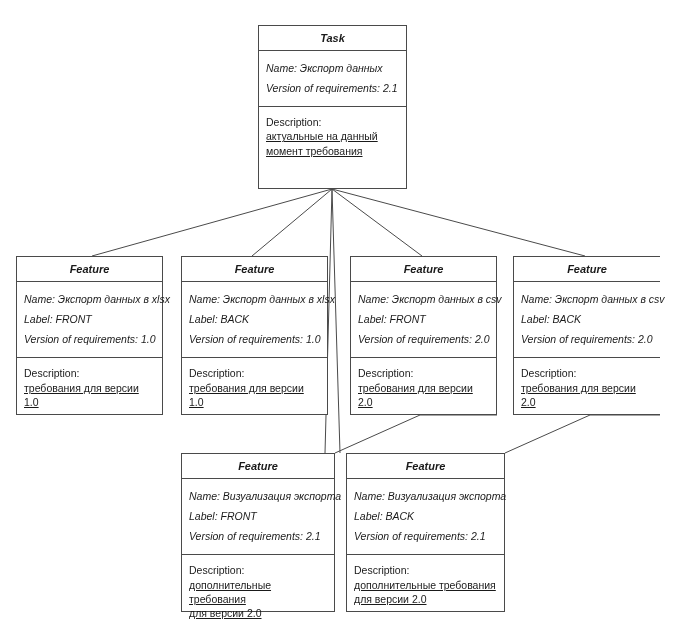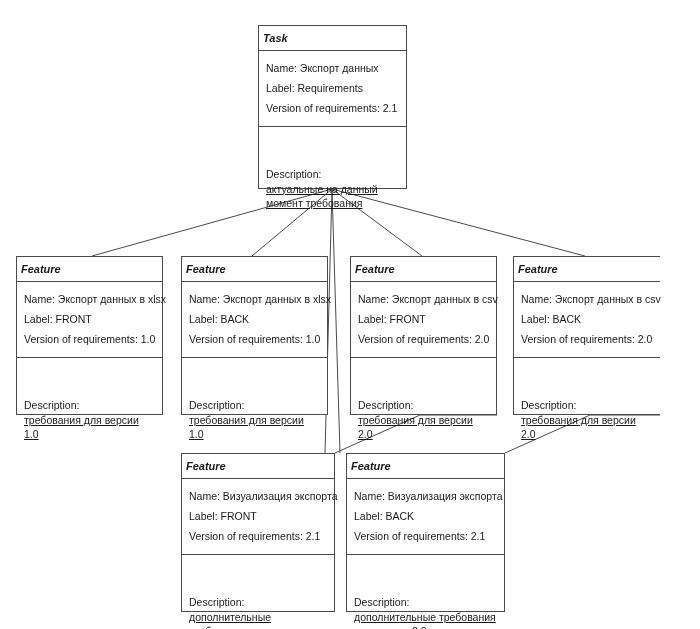--- a/index.html
+++ b/index.html
@@ -41,20 +41,21 @@
     display: flex;
     flex-direction: column;
   }
   
   .node.clipped {
     border-right: none;
   }
 
   .node-title {
     box-sizing: border-box;
+    text-align: center;
     font-style: italic;
     font-weight: bold;
     font-size: 11px;
     color: #1a1a1a;
     padding: 6px 4px 6px;
     border-bottom: 1px solid #4a4a4a;
     white-space: nowrap;
   }
 
   .node-attrs {
@@ -62,33 +63,33 @@
     border-bottom: 1px solid #4a4a4a;
     padding: 7px 7px 8px 7px;
   }
 
   .attr {
     font-size: 10.5px;
     color: #1a1a1a;
     line-height: 1.25;
     padding: 3.5px 0;
     white-space: nowrap;
+    font-style: italic;
   }
 
   .node-desc {
     box-sizing: border-box;
     flex: 1 1 auto;
     padding: 8px 7px 7px 7px;
   }
 
   .desc-label {
     font-size: 10.5px;
     color: #1a1a1a;
     line-height: 1.35;
-    margin-top: 32px;
   }
   .desc-body {
     font-size: 10.5px;
     color: #1a1a1a;
     line-height: 1.35;
     white-space: pre-line;
     text-decoration: underline;
   }
 </style>
 </head>
@@ -109,21 +110,20 @@
 
       <path d="M 335 453 L 420 415 L 497 415"></path>
       <path d="M 505 453 L 590 415 L 660 415"></path>
     </g>
   </svg>
 
   <div class="node" style="left:258px; top:25px; width:149px; height:164px;">
     <div class="node-title">Task</div>
     <div class="node-attrs">
       <div class="attr">Name: Экспорт данных</div>
-      <div class="attr">Label: Requirements</div>
       <div class="attr">Version of requirements: 2.1</div>
     </div>
     <div class="node-desc">
       <div class="desc-label">Description:</div>
       <div class="desc-body">актуальные на данный
 момент требования</div>
     </div>
   </div>
 
   <div class="node" style="left:16px; top:256px; width:147px; height:159px;">

